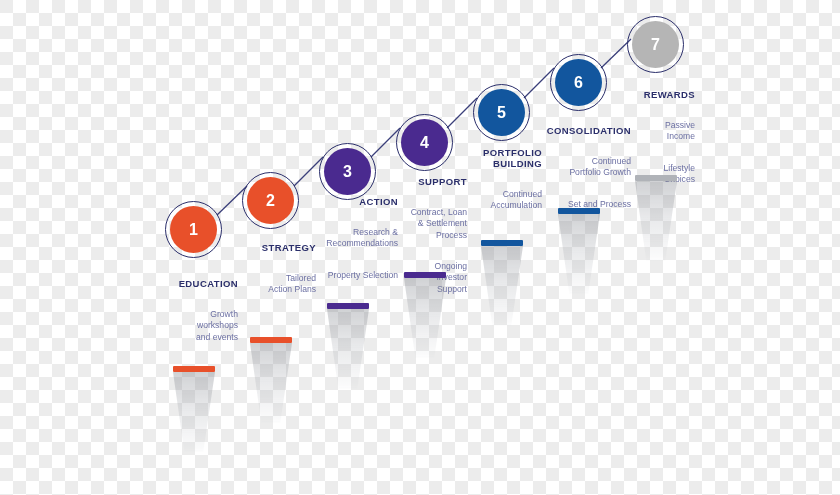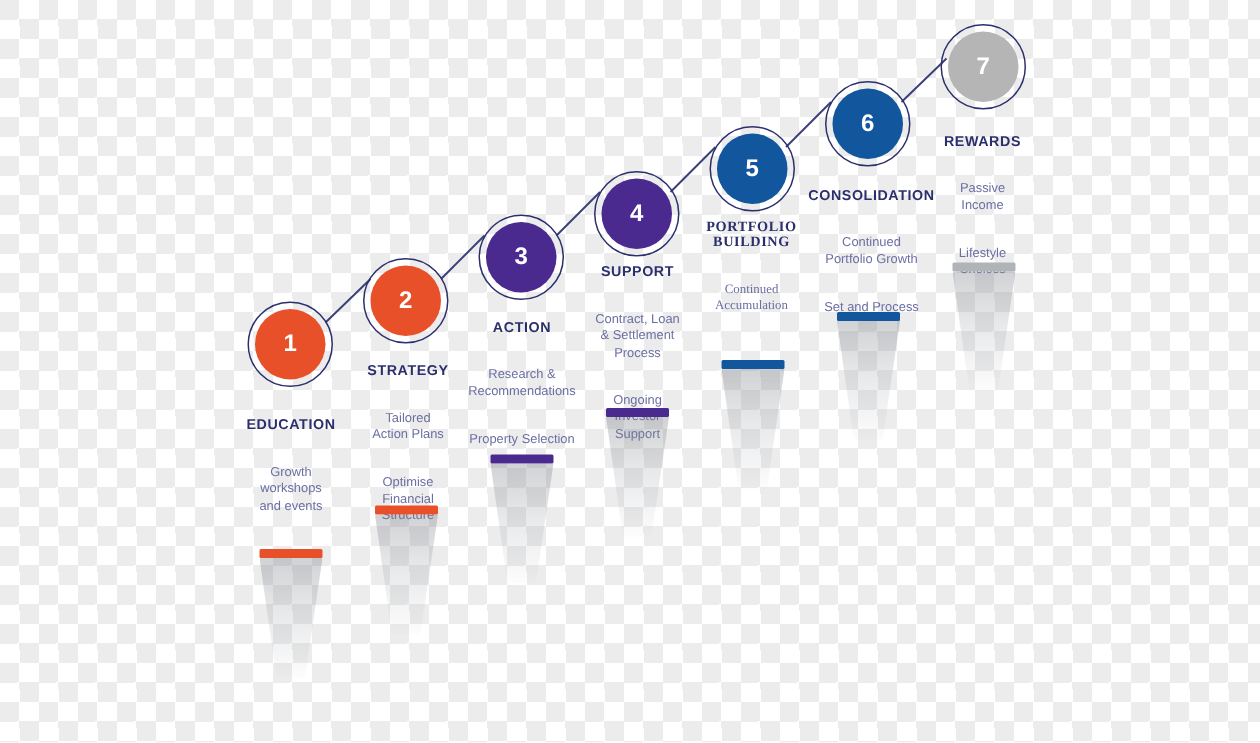--- a/index.html
+++ b/index.html
@@ -50,21 +50,21 @@
     border: 1.4px solid #2b2f6b;
     box-sizing: border-box;
   }
   .badge .num {
     position: relative;
     z-index: 2;
   }
   
   .col {
     position: absolute;
-    text-align: center;
+    text-align: right;
     color: #4b4f8a;
   }
   .col .title {
     font-size: 9.5px;
     font-weight: bold;
     letter-spacing: 0.4px;
     color: #2b2f6b;
     margin-bottom: 9px;
     white-space: nowrap;
   }
@@ -139,38 +139,35 @@
 
   <div class="step">
     <div class="badge" style="left:247px; top:177px; width:47px; height:47px; background:#e8502a; font-size:16px;">
       <span class="ring"></span>
       <span class="num">2</span>
     </div>
     <div class="col" style="left:228px; top:242px; width:88px;">
       <div class="title" style="white-space:pre-line;">STRATEGY</div>
       <div class="detail" style="white-space:pre-line;">Tailored
 Action Plans</div>
-      <div class="detail" style="white-space:pre-line;">Optimise
-Financial
-Structure</div>
     </div>
     <div class="platform" style="left:250px; top:337px; width:42px; height:86px;">
       <div class="bar" style="width:42px; background:#e8502a;"></div>
       <div class="shadow" style="width:42px; height:80px;">
           <i></i>
         </div>
     </div>
   </div>
 
   <div class="step">
     <div class="badge" style="left:324px; top:148px; width:47px; height:47px; background:#4a2a8f; font-size:16px;">
       <span class="ring"></span>
       <span class="num">3</span>
     </div>
-    <div class="col" style="left:298px; top:213px; width:100px;">
+    <div class="col" style="left:298px; top:196px; width:100px;">
       <div class="title" style="white-space:pre-line;">ACTION</div>
       <div class="detail" style="white-space:pre-line;">Research &amp;
 Recommendations</div>
       <div class="detail" style="white-space:pre-line;">Property Selection</div>
     </div>
     <div class="platform" style="left:327px; top:303px; width:42px; height:86px;">
       <div class="bar" style="width:42px; background:#4a2a8f;"></div>
       <div class="shadow" style="width:42px; height:80px;">
           <i></i>
         </div>
@@ -197,21 +194,21 @@
           <i></i>
         </div>
     </div>
   </div>
 
   <div class="step">
     <div class="badge" style="left:478px; top:89px; width:47px; height:47px; background:#12569e; font-size:16px;">
       <span class="ring"></span>
       <span class="num">5</span>
     </div>
-    <div class="col" style="left:460px; top:147px; width:82px;font-family:Liberation Serif, serif;">
+    <div class="col" style="left:460px; top:147px; width:82px;">
       <div class="title" style="white-space:pre-line;">PORTFOLIO
 BUILDING</div>
       <div class="detail" style="white-space:pre-line;">Continued
 Accumulation</div>
     </div>
     <div class="platform" style="left:481px; top:240px; width:42px; height:86px;">
       <div class="bar" style="width:42px; background:#12569e;"></div>
       <div class="shadow" style="width:42px; height:80px;">
           <i></i>
         </div>

